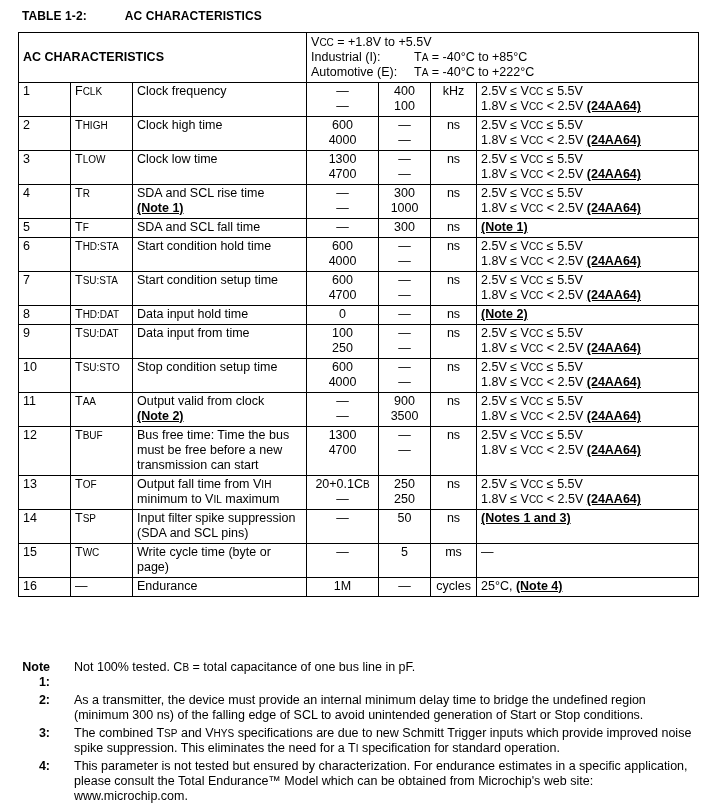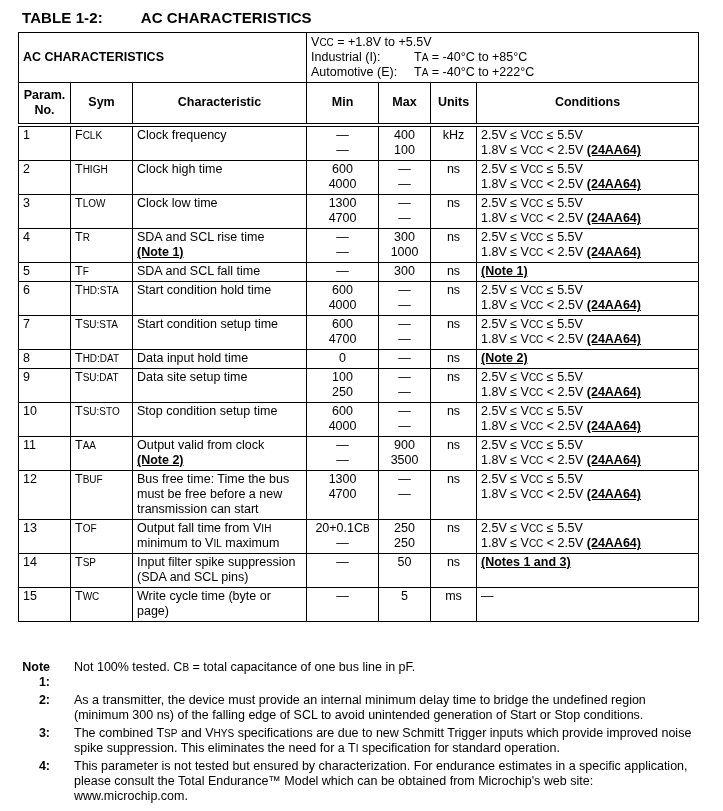--- a/index.html
+++ b/index.html
@@ -1,17 +1,17 @@
 <!DOCTYPE html>
 <html><head>
 <meta charset="utf-8">
 <style>
   html, body { margin:0; padding:0; background:#ffffff; }
   body { width:723px; height:811px; position:relative; font-family:"Liberation Sans", sans-serif; color:#000; overflow:hidden; }
-  .title { position:absolute; left:22px; top:9px; font-weight:bold; font-size:15px; letter-spacing:0.1px; }
+  .title { position:absolute; left:22px; top:9px; font-weight:bold; font-size:12px; letter-spacing:0.1px; }
   .title .t2 { margin-left:38px; }
   table.ac { position:absolute; left:18px; top:32px; width:680px; border-collapse:collapse; table-layout:fixed; font-size:12.5px; }
   table.ac td, table.ac th { border:1px solid #000; padding:1px 4px 2px 4px; vertical-align:top; line-height:15px; }
   table.ac th { font-weight:bold; vertical-align:middle; text-align:center; font-size:12.5px; }
   .hdr-left { font-weight:bold; font-size:12.5px; vertical-align:middle !important; height:46px; }
   .hdr-right { font-size:12.5px; line-height:14px !important; padding-top:2px !important; }
   .hdr-right .lbl { display:inline-block; width:103px; }
   tr.colhead th { height:37px; border-bottom:4px double #000; }
   .c { text-align:center; }
   .sm { font-size:10px; }
@@ -41,29 +41,20 @@
   </colgroup>
   <tbody>
       <tr>
     <td colspan="3" class="hdr-left">AC CHARACTERISTICS</td>
     <td colspan="4" class="hdr-right">
       <div><span>V</span><span class="sm">CC</span><span> = +1.8V to +5.5V</span></div>
       <div><span class="lbl">Industrial (I):</span>T<span class="sm">A</span><span> = -40°C to +85°C</span></div>
       <div><span class="lbl">Automotive (E):</span>T<span class="sm">A</span><span> = -40°C to +222°C</span></div>
     </td>
   </tr>
-  <tr class="colhead">
-    <th><span>Param.</span><br><span>No.</span></th>
-    <th>Sym</th>
-    <th>Characteristic</th>
-    <th>Min</th>
-    <th>Max</th>
-    <th>Units</th>
-    <th>Conditions</th>
-  </tr>
   </tbody>
     <tbody id="tbody">
       <tr>
         <td>1</td>
         <td>F<span class="sm">CLK</span></td>
         <td>Clock frequency</td>
         <td class="c">
           <div>—</div>
           <div>—</div>
         </td>
@@ -189,21 +180,21 @@
         </td>
         <td class="c">
           <div>—</div>
         </td>
         <td class="c">ns</td>
         <td><b class="n">(Note 2)</b></td>
       </tr>
       <tr>
         <td>9</td>
         <td>T<span class="sm">SU:DAT</span></td>
-        <td>Data site setup time</td>
+        <td>Data input from time</td>
         <td class="c">
           <div>100</div>
           <div>250</div>
         </td>
         <td class="c">
           <div>—</div>
           <div>—</div>
         </td>
         <td class="c">ns</td>
         <td>
@@ -301,20 +292,33 @@
         <td>T<span class="sm">WC</span></td>
         <td>Write cycle time (byte or page)</td>
         <td class="c">
           <div>—</div>
         </td>
         <td class="c">
           <div>5</div>
         </td>
         <td class="c">ms</td>
         <td>—</td>
+      </tr>
+      <tr>
+        <td>16</td>
+        <td>—</td>
+        <td>Endurance</td>
+        <td class="c">
+          <div>1M</div>
+        </td>
+        <td class="c">
+          <div>—</div>
+        </td>
+        <td class="c">cycles</td>
+        <td>25°C, <b class="n">(Note 4)</b></td>
       </tr>
     </tbody>
 </table>
 
 <div class="notes" id="notes">
     <div class="note">
       <div class="nl" style="width: 52px;"><span class="w">Note </span>1:</div>
       <div class="nt">Not 100% tested. C<span class="sm">B</span> = total capacitance of one bus line in pF.</div>
     </div>
     <div class="note">

